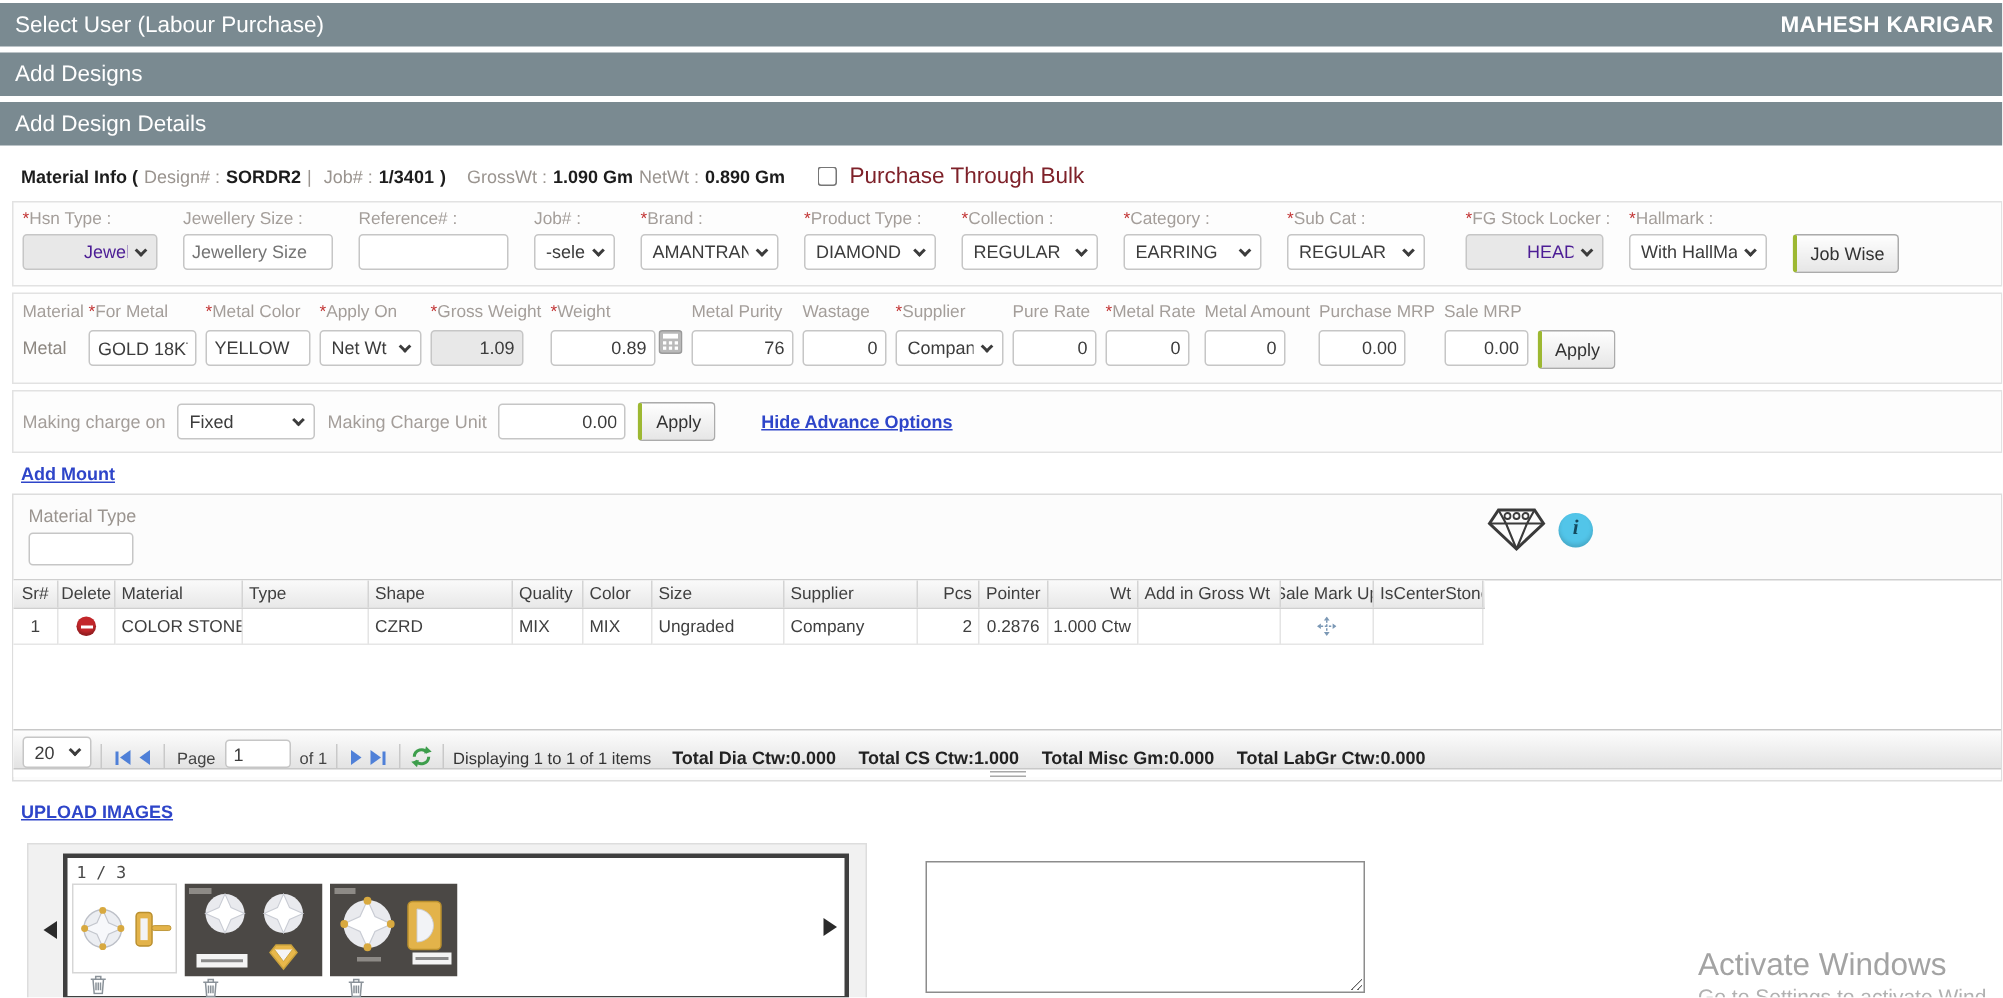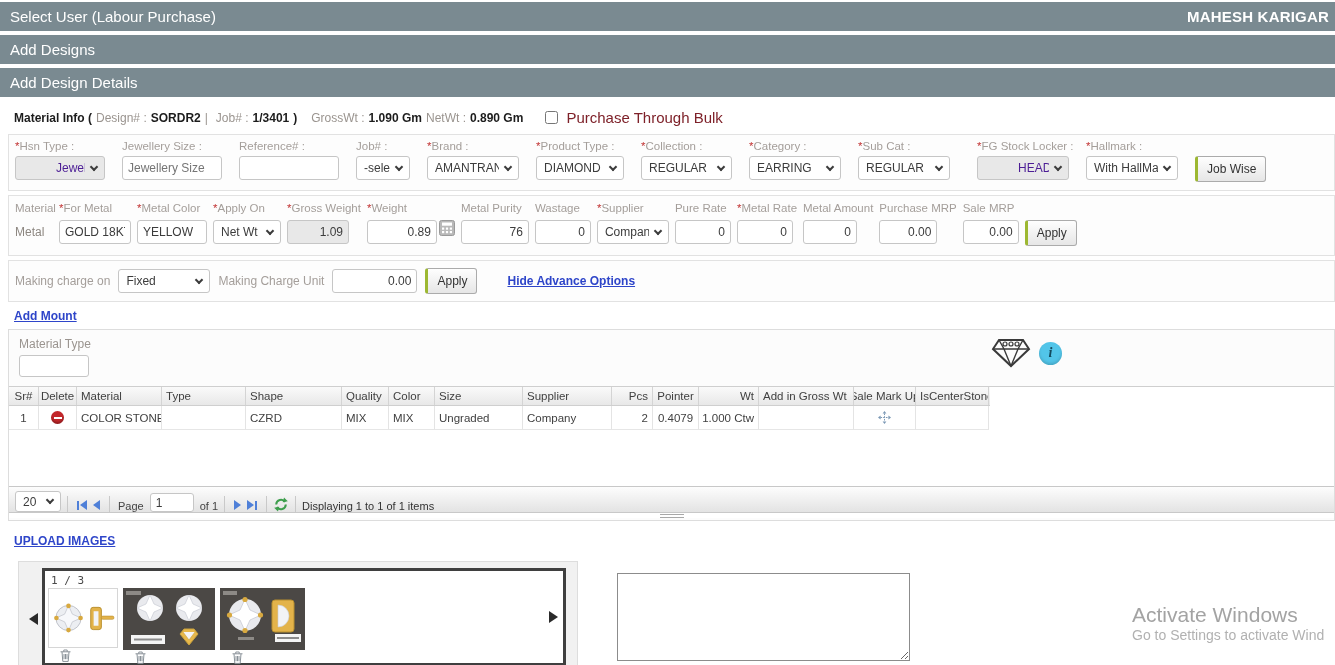--- a/index.html
+++ b/index.html
@@ -102,21 +102,21 @@
   .thumb { cursor:pointer; display:block; }
   .t1 { border:1px solid #d6d6d6; background:#fff; }
   .trash { margin:1px 0 0 12px; cursor:pointer; }
   .car-arrow { position:absolute; width:0; height:0; cursor:pointer; }
   .car-l { left:-16px; top:42px; border-right:9px solid #2a2a2a; border-top:6px solid transparent; border-bottom:6px solid transparent; }
   .car-r { right:5px; top:40px; border-left:9px solid #2a2a2a; border-top:6px solid transparent; border-bottom:6px solid transparent; }
   .notes { margin-left:39px; margin-top:12px; width:293px; height:88px; border:1px solid #8c8c8c; resize:both; font:12px "Liberation Sans",sans-serif; }
 
   
   .watermark { position:absolute; left:1132px; top:603px; color:#a3a3a3; }
-  .watermark .l1 { font-size:21px; }
+  .watermark .l1 { font-size:21px;margin-top:29px; }
   .watermark .l2 { font-size:14px; color:#b1b1b1; white-space:nowrap; }
 </style>
 </head>
 <body>
 
 <div id="screen">
 
   
   <div class="bar">
     <span>Select User (Labour Purchase)</span>
@@ -365,21 +365,21 @@
             <span class="del-icon"></span>
           </div>
         <div class="td c2">COLOR STONE</div>
         <div class="td c3"></div>
         <div class="td c4">CZRD</div>
         <div class="td c5">MIX</div>
         <div class="td c6">MIX</div>
         <div class="td c7">Ungraded</div>
         <div class="td c8">Company</div>
         <div class="td c9">2</div>
-        <div class="td c10">0.4079</div>
+        <div class="td c10">0.2876</div>
         <div class="td c11">1.000 Ctw</div>
         <div class="td c12"></div>
         <div class="td c13">
           <svg width="13" height="13" viewBox="0 0 13 13">
             <path d="M6.5 2.5 V10.5 M2.5 6.5 H10.5" stroke="#7b98b5" stroke-width="1" stroke-dasharray="1.6 1.1" fill="none"></path>
             <polygon points="6.5,0 4.6,2.6 8.4,2.6" fill="#7b98b5"></polygon>
             <polygon points="6.5,13 4.6,10.4 8.4,10.4" fill="#7b98b5"></polygon>
             <polygon points="0,6.5 2.6,4.6 2.6,8.4" fill="#7b98b5"></polygon>
             <polygon points="13,6.5 10.4,4.6 10.4,8.4" fill="#7b98b5"></polygon>
           </svg>
@@ -415,20 +415,26 @@
           </span>
         <span class="psep"></span>
         <svg width="16" height="15" viewBox="0 0 16 15">
           <path d="M3.2 7.5 A4.8 4.8 0 0 1 12 5" stroke="#3d9e4c" stroke-width="2" fill="none"></path>
           <path d="M12.8 7.5 A4.8 4.8 0 0 1 4 10" stroke="#3d9e4c" stroke-width="2" fill="none"></path>
           <polygon points="11,0.5 14.8,4.2 9.8,5.3" fill="#3d9e4c"></polygon>
           <polygon points="5,14.5 1.2,10.8 6.2,9.7" fill="#3d9e4c"></polygon>
         </svg>
         <span class="psep"></span>
         <span>Displaying 1 to 1 of 1 items</span>
+        <div class="totals">
+          <span>Total Dia Ctw:0.000</span>
+          <span>Total CS Ctw:1.000</span>
+          <span>Total Misc Gm:0.000</span>
+          <span>Total LabGr Ctw:0.000</span>
+        </div>
       </div>
       <div class="grip"></div>
     </div>
   </div>
 
   
   <a class="link upload">UPLOAD IMAGES</a>
 
   
   <div class="media-row">

